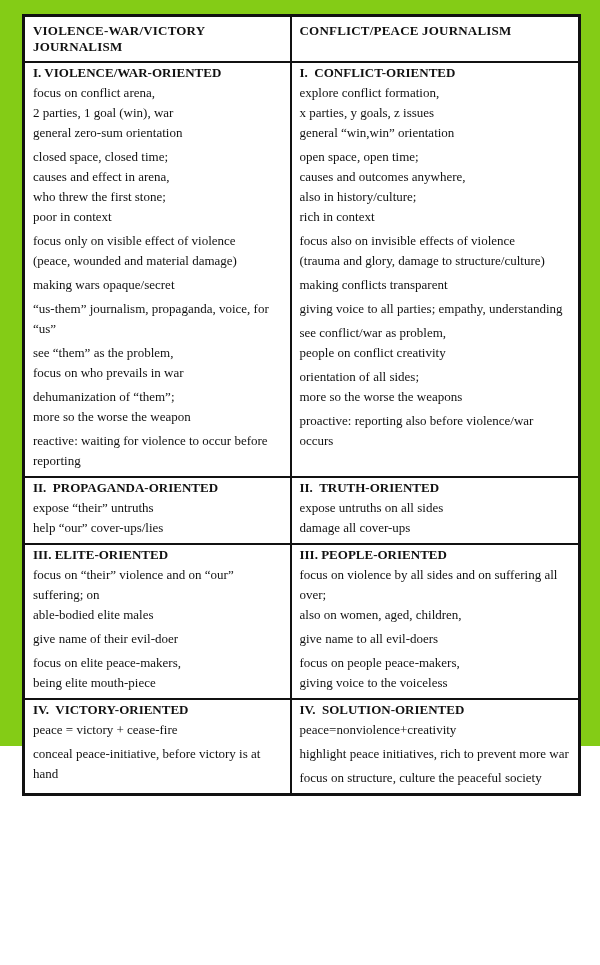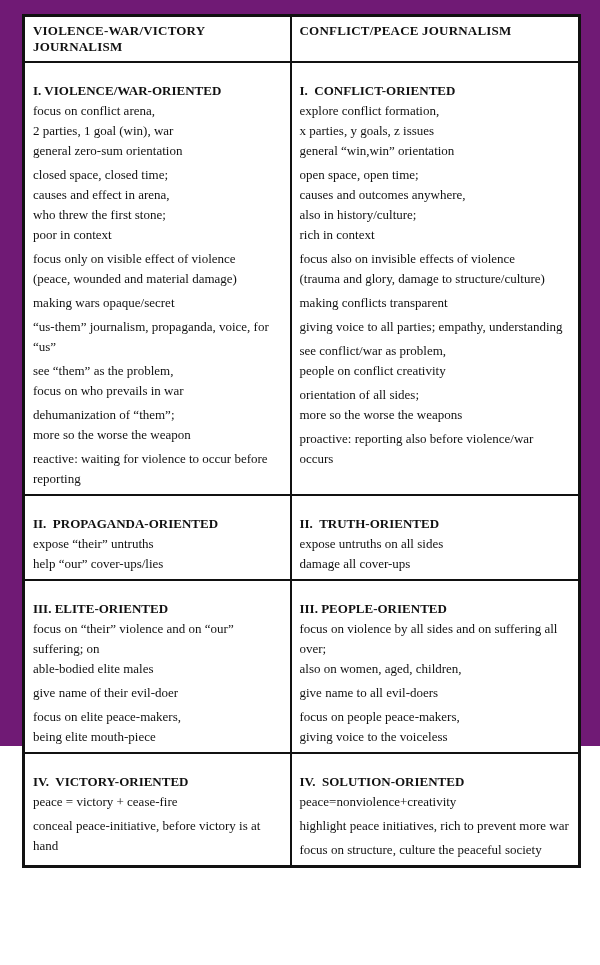--- a/index.html
+++ b/index.html
@@ -9,36 +9,36 @@
     background: #ffffff;
     width: 600px;
     height: 965px;
     font-family: "Liberation Serif", "DejaVu Serif", serif;
     color: #111111;
   }
   .page {
     width: 600px;
     height: 746px;
     padding: 14px 22px 0 22px;
-    background: #701a75;
+    background: #84cc16;
   }
   table.pj-table {
     border-collapse: collapse;
     table-layout: fixed;
     width: 556px;
     border: 3px solid #111111;
     background: #ffffff;
   }
   col.col-left  { width: 267px; }
   col.col-right { width: 289px; }
   th, td {
     border: 2px solid #111111;
     vertical-align: top;
     text-align: left;
-    padding: 18px 8px 5px 8px;
+    padding: 0 8px 5px 8px;
   }
   th.hdr {
     font-size: 13px;
     font-weight: bold;
     padding: 6px 8px 6px 8px;
     letter-spacing: 0.2px;
     white-space: pre-wrap;
   }
   .cell-title {
     font-size: 13px;

